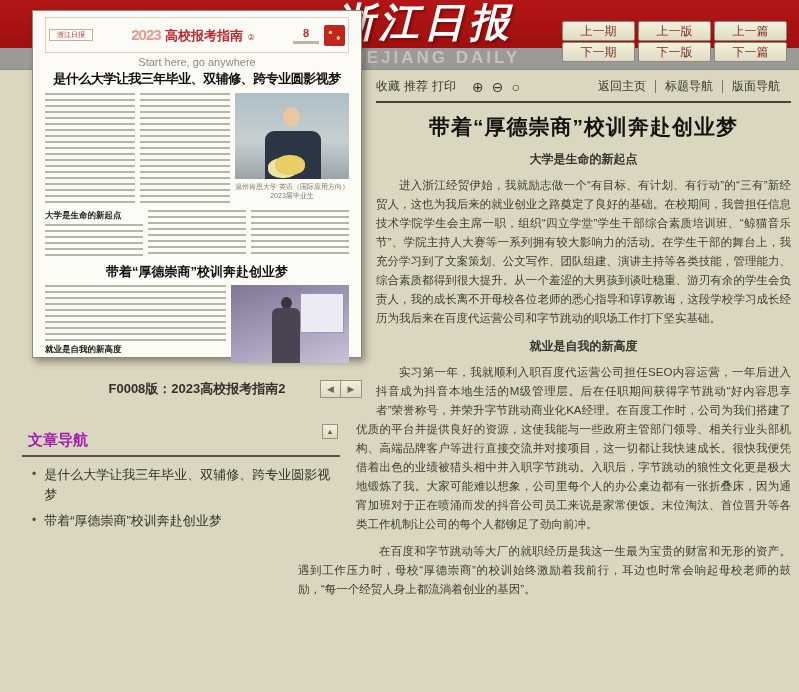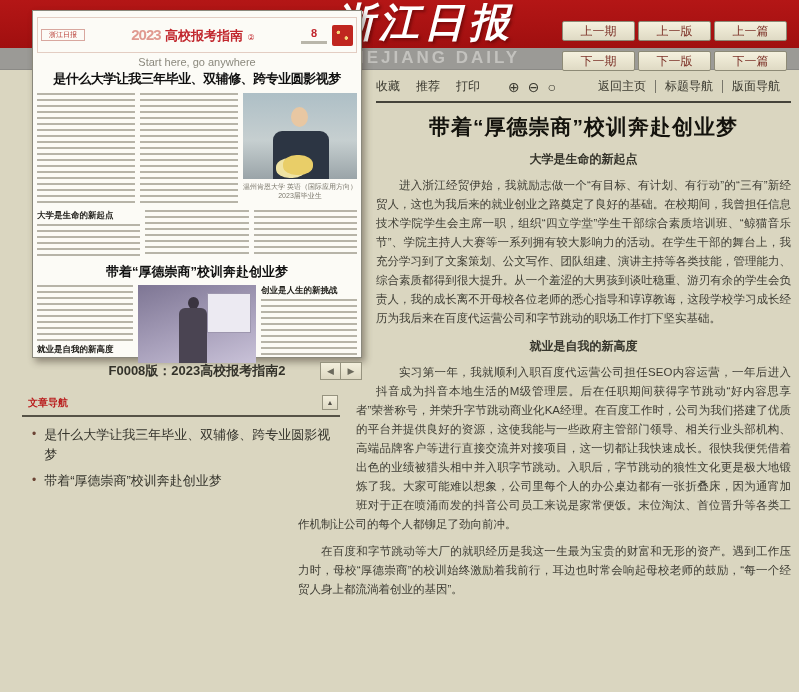--- a/index.html
+++ b/index.html
@@ -19,36 +19,36 @@
     font-family:"DejaVu Serif","Liberation Serif",serif;
     font-style:italic; font-weight:bold; font-size:40px; line-height:52px;
     color:#ffffff; letter-spacing:5px; text-shadow:2px 2px 3px rgba(60,0,0,.45);
   }
   .logo-en {
     position:absolute; left:338px; top:47px; font-size:17px; font-weight:bold;
     letter-spacing:3px; color:#c3c2be; line-height:22px; white-space:nowrap;
   }
   .hdr-btns {
     position:absolute; top:21px; right:12px;
-    display:grid; grid-template-columns:repeat(3,73px); grid-auto-rows:20px; gap:10px 3px;border-radius:20px;
+    display:grid; grid-template-columns:repeat(3,73px); grid-auto-rows:20px; gap:1px 3px;border-radius:20px;
   }
   .hdr-btn {
     background:linear-gradient(#f5f1de,#dfdac4); border:1px solid #8d8a76; border-radius:2px;
     font-size:12px; color:#7c3127; display:flex; align-items:center; justify-content:center;
     cursor:pointer; font-family:inherit;
   }
   
   .content { margin:0 8px 0 298px; }
   .float-a { float:left; width:330px; margin:-60px 14px 4px -266px; }
   .float-b { float:left; clear:left; width:318px; margin:8px 16px 10px -276px; }
 
   
   .thumb {
     width:330px; height:348px; background:#fcfbf6; border:1px solid #8a887c;
-    box-shadow:3px 4px 7px rgba(50,40,30,.45); padding:6px 4px; cursor:pointer; position:relative;
+    box-shadow:3px 4px 7px rgba(50,40,30,.45); padding:6px 12px; cursor:pointer; position:relative;
   }
   .mast { display:flex; align-items:center; gap:5px; height:36px; border:1px solid #e3cdc2; padding:2px 3px; }
   .mast-logo { width:44px; font-size:7px; line-height:1.25; color:#b5332a; border:1px solid #d8a79e; text-align:center; padding:1px 0; }
   .mast-center { flex:1; text-align:center; white-space:nowrap; }
   .mast-year { font-size:15px; font-weight:bold; color:#e09a90; letter-spacing:-1px; }
   .mast-title { font-size:13px; font-weight:bold; color:#c1272d; }
   .mast-issue { font-size:8px; color:#c1272d; }
   .mast-pageno { font-size:11px; font-weight:bold; color:#c1272d; text-align:center; }
   .micro-bar { height:3px; background:#b9b6aa; margin-top:2px; }
   .stamp { width:21px; height:21px; background:#c0261f; border-radius:2px;
@@ -68,40 +68,40 @@
   .cols-2 { height:48px; }
   .minihead { font-size:8.5px; font-weight:bold; color:#22211c; white-space:nowrap; overflow:hidden; margin-bottom:2px; }
   .thumb-h2 { text-align:center; font-size:13px; font-weight:bold; color:#101010; margin-top:5px; white-space:nowrap; }
   .cols-3 { height:78px; margin-top:4px; }
   .photo2 { width:118px; position:relative; background:linear-gradient(160deg,#7e7694 0%,#a79fba 55%,#c9c2d8 100%); overflow:hidden; }
   .ph2-screen { position:absolute; right:5px; top:8px; width:44px; height:40px; background:#eceaf2; border:1px solid #9d96ae; }
   .ph2-head { position:absolute; left:50px; top:12px; width:11px; height:12px; border-radius:50%; background:#3a3440; }
   .ph2-body { position:absolute; left:41px; top:23px; width:28px; height:55px; background:#4a4452; border-radius:6px 6px 0 0; }
 
   
-  .cap-row { position:relative; margin-top:3px; height:20px; }
+  .cap-row { position:relative; margin-top:21px; height:20px; }
   .cap-text { text-align:center; font-size:13px; font-weight:bold; color:#33322a; line-height:20px; }
   .pager { position:absolute; right:0; top:1px; display:flex; }
   .pager-btn { width:21px; height:18px; background:linear-gradient(#f3efdc,#ddd8c2); border:1px solid #96937f;
     font-size:9px; color:#6b695c; display:flex; align-items:center; justify-content:center; cursor:pointer; }
   .pager-btn + .pager-btn { border-left:none; }
 
   
   .navbox-head { display:flex; justify-content:space-between; align-items:center; padding:2px 2px 5px 6px; border-bottom:2px solid #555246; }
-  .navbox-title { font-size:10px; font-weight:bold; color:#b91c1c; }
+  .navbox-title { font-size:15px; font-weight:bold; color:#a21caf;margin-top:18px; }
   .collapse-btn { width:16px; height:15px; background:linear-gradient(#f3efdc,#ddd8c2); border:1px solid #96937f;
     font-size:7px; color:#55524a; display:flex; align-items:center; justify-content:center; cursor:pointer; }
   .nav-list { list-style:none; margin-top:8px; padding-left:10px; }
   .nav-list li { display:flex; gap:8px; font-size:13px; color:#35342c; line-height:1.5; margin-bottom:7px; cursor:pointer; }
   .bullet { color:#6b4334; font-size:12px; line-height:1.5; }
 
   
   .toolbar { overflow:hidden; display:flex; justify-content:space-between; align-items:center;
     padding:8px 2px 6px 0; border-bottom:2px solid #45433a; font-size:12px; color:#3a392f; }
-  .tb-left { display:flex; gap:16px; align-items:center; }
+  .tb-left { display:flex; gap:4px; align-items:center; }
   .tb-action { cursor:pointer; }
   .tb-zoomers { display:flex; gap:8px; margin-left:12px; font-size:14px; line-height:1; }
   .tb-zoomers span { cursor:pointer; }
   .tb-right { display:flex; align-items:center; }
   .tb-link { cursor:pointer; padding:0 9px; }
   .tb-sep { width:1px; height:13px; background:#77756a; }
 
   
   .title { text-align:center; font-size:21px; font-weight:bold; color:#14130d; margin:10px 0 10px; letter-spacing:1px; }
   .body-p { font-size:11.5px; line-height:19px; color:#3e3d34; text-align:justify; text-indent:2em; margin-bottom:8px; }
@@ -168,24 +168,20 @@
       <div class="cols cols-3">
         <div style="flex:1">
           <div class="stripes" style="height:56px"></div>
           <div class="minihead" style="margin-top:3px">就业是自我的新高度</div>
         </div>
         <div class="photo2">
           <div class="ph2-screen"></div>
           <div class="ph2-head"></div>
           <div class="ph2-body"></div>
         </div>
-        <div style="flex:1">
-          <div class="minihead">创业是人生的新挑战</div>
-          <div class="stripes" style="height:56px"></div>
-        </div>
       </div>
     </div>
     <div class="cap-row">
       <div class="cap-text">F0008版：2023高校报考指南2</div>
       <div class="pager">
         <button class="pager-btn">
             <span>◀</span>
           </button>
         <button class="pager-btn">
             <span>▶</span>

